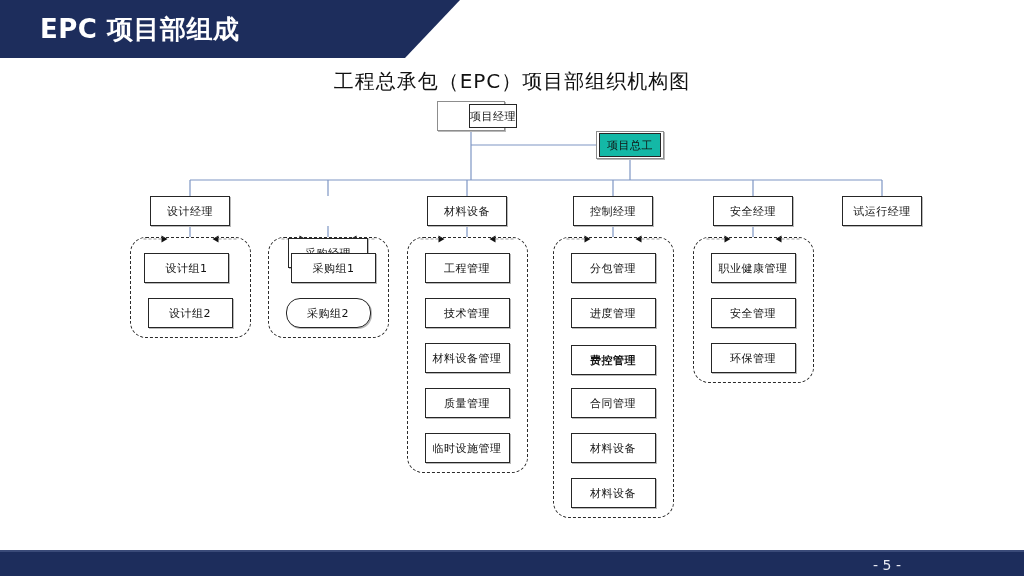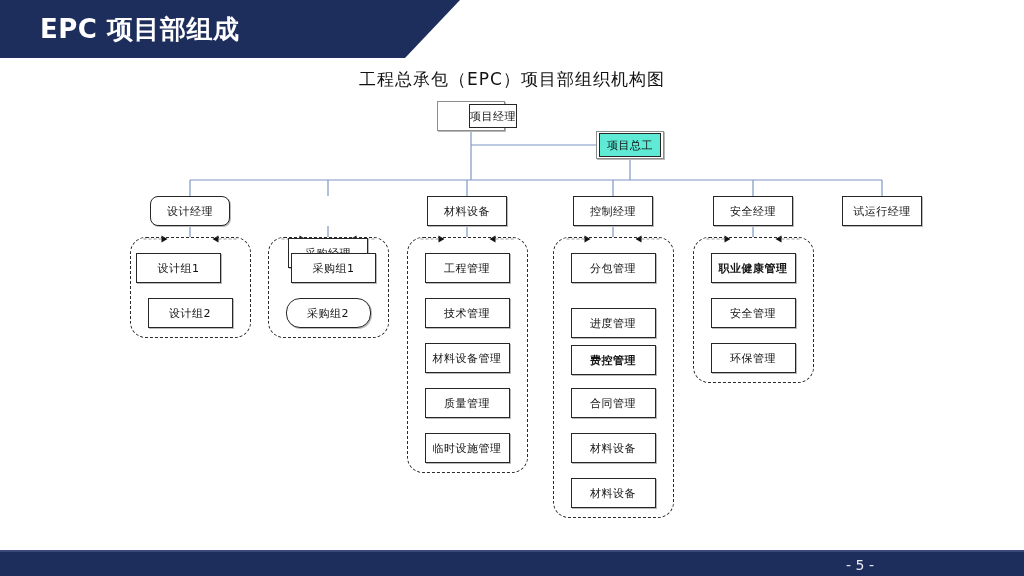--- a/index.html
+++ b/index.html
@@ -2,21 +2,21 @@
 <html lang="zh"><head>
 <meta charset="utf-8">
 <style>
   html,body{margin:0;padding:0;}
   body{
     width:1024px;height:576px;
     background:#ffffff;
     font-family:"Liberation Sans","DejaVu Sans",sans-serif;
     overflow:hidden;position:relative;
   }
-  .slide{position:absolute;inset:0;width:900px;height:576px;background:#fff;}
+  .slide{position:absolute;inset:0;width:900px;height:576px;background:#fff;padding-left:27px;}
 
   
   .header-band{
     position:absolute;left:0;top:0;width:460px;height:58px;
     background:#1d2d5c;
     clip-path:polygon(0 0, 460px 0, 405px 58px, 0 58px);
   }
   .header-title{
     position:absolute;left:40px;top:12px;
     color:#ffffff;font-size:26px;font-weight:bold;
@@ -35,21 +35,21 @@
     position:absolute;left:0;bottom:24px;width:1024px;height:2px;background:#3a4a78;
   }
   .page-number{
     position:absolute;right:26px;bottom:3px;color:#e8eaf2;font-size:14px;
     font-family:"DejaVu Sans","Liberation Sans",sans-serif;
   }
 
   
   .chart-title{
     position:absolute;left:0;top:68px;width:1024px;text-align:center;
-    font-size:17px;color:#111;letter-spacing:1px;
+    font-size:20px;color:#111;letter-spacing:1px;
     font-family:"DejaVu Sans","Liberation Sans",sans-serif;
   }
   #org-canvas{position:absolute;left:0;top:0;width:1024px;height:576px;}
 
   .node{
     position:absolute;box-sizing:border-box;
     background:#ffffff;border:1px solid #262626;
     display:flex;align-items:center;justify-content:center;
     font-size:11px;color:#111;letter-spacing:.5px;white-space:nowrap;
     font-family:"DejaVu Sans","Liberation Sans",sans-serif;
@@ -59,21 +59,21 @@
     border:1px solid #8d8d8d;padding:3px;box-shadow:1px 1px 0 #b9b9b9;
   }
   .node.top .inner{
     width:100%;height:100%;border:1px solid #262626;background:#fff;
     display:flex;align-items:center;justify-content:center;margin-left:44px;
   }
   .node.chief{
     border:1px solid #8d8d8d;padding:2px;
   }
   .node.chief .inner{
-    width:100%;height:100%;border:1px solid #262626;background:#5eead4;
+    width:100%;height:100%;border:1px solid #262626;background:#14b8a6;
     display:flex;align-items:center;justify-content:center;
   }
   .group-box{
     position:absolute;box-sizing:border-box;
     border:1.4px dashed #2b2b2b;border-radius:16px;background:transparent;
   }
 </style>
 </head>
 <body>
 
@@ -123,46 +123,46 @@
       <line x1="882" y1="180" x2="882" y2="196" stroke="#7e96c4" stroke-width="1.2"></line>
     </svg>
 
   <div id="org-nodes">
       <div class="node top" style="left: 437px; top: 101px; width: 68px; height: 30px;">
         <div class="inner">项目经理</div>
       </div>
       <div class="node chief" style="left: 596px; top: 131px; width: 68px; height: 28px;">
         <div class="inner">项目总工</div>
       </div>
-      <div class="node" style="left: 150px; top: 196px; width: 80px; height: 30px; border-radius: 8px;">设计经理</div>
+      <div class="node" style="left: 150px; top: 196px; width: 80px; height: 30px;">设计经理</div>
       <div class="group-box" style="left: 129.5px; top: 237px; width: 121px; height: 101px;"></div>
-      <div class="node" style="left: 136px; top: 253px; width: 85px; height: 30px;">设计组1</div>
+      <div class="node" style="left: 144px; top: 253px; width: 85px; height: 30px;">设计组1</div>
       <div class="node" style="left: 147.5px; top: 298px; width: 85px; height: 30px;">设计组2</div>
       <div class="node" style="left: 288px; top: 196px; width: 80px; height: 30px; margin-top: 42px;">采购经理</div>
       <div class="group-box" style="left: 267.5px; top: 237px; width: 121px; height: 101px;"></div>
       <div class="node" style="left: 291px; top: 253px; width: 85px; height: 30px;">采购组1</div>
       <div class="node" style="left: 285.5px; top: 298px; width: 85px; height: 30px; border-radius: 14px;">采购组2</div>
       <div class="node" style="left: 427px; top: 196px; width: 80px; height: 30px;">材料设备</div>
       <div class="group-box" style="left: 406.5px; top: 237px; width: 121px; height: 236px;"></div>
       <div class="node" style="left: 424.5px; top: 253px; width: 85px; height: 30px;">工程管理</div>
       <div class="node" style="left: 424.5px; top: 298px; width: 85px; height: 30px;">技术管理</div>
       <div class="node" style="left: 424.5px; top: 343px; width: 85px; height: 30px;">材料设备管理</div>
       <div class="node" style="left: 424.5px; top: 388px; width: 85px; height: 30px;">质量管理</div>
       <div class="node" style="left: 424.5px; top: 433px; width: 85px; height: 30px;">临时设施管理</div>
       <div class="node" style="left: 573px; top: 196px; width: 80px; height: 30px;">控制经理</div>
       <div class="group-box" style="left: 552.5px; top: 237px; width: 121px; height: 281px;"></div>
       <div class="node" style="left: 570.5px; top: 253px; width: 85px; height: 30px;">分包管理</div>
-      <div class="node" style="left: 570.5px; top: 298px; width: 85px; height: 30px; margin-top: 10px;">进度管理</div>
+      <div class="node" style="left: 570.5px; top: 298px; width: 85px; height: 30px;">进度管理</div>
       <div class="node" style="left: 570.5px; top: 345px; width: 85px; height: 30px; font-weight: bold;">费控管理</div>
       <div class="node" style="left: 570.5px; top: 388px; width: 85px; height: 30px;">合同管理</div>
       <div class="node" style="left: 570.5px; top: 433px; width: 85px; height: 30px;">材料设备</div>
       <div class="node" style="left: 570.5px; top: 478px; width: 85px; height: 30px;">材料设备</div>
       <div class="node" style="left: 713px; top: 196px; width: 80px; height: 30px;">安全经理</div>
       <div class="group-box" style="left: 692.5px; top: 237px; width: 121px; height: 146px;"></div>
-      <div class="node" style="left: 710.5px; top: 253px; width: 85px; height: 30px; font-weight: bold;">职业健康管理</div>
+      <div class="node" style="left: 710.5px; top: 253px; width: 85px; height: 30px;">职业健康管理</div>
       <div class="node" style="left: 710.5px; top: 298px; width: 85px; height: 30px;">安全管理</div>
       <div class="node" style="left: 710.5px; top: 343px; width: 85px; height: 30px;">环保管理</div>
       <div class="node" style="left: 842px; top: 196px; width: 80px; height: 30px;">试运行经理</div>
     </div>
 
   <div class="footer-rule"></div>
   <div class="footer-band"></div>
   <div class="page-number">- 5 -</div>
 
 </div>

